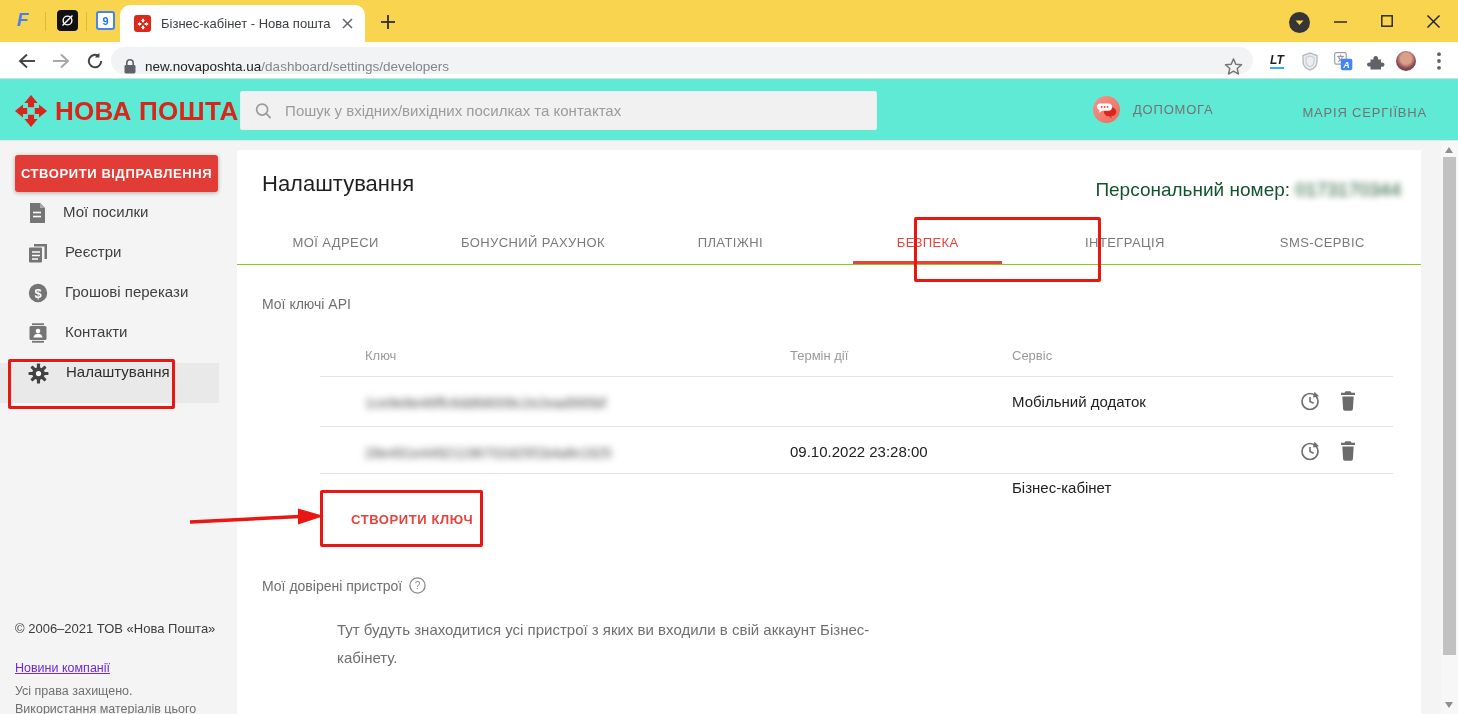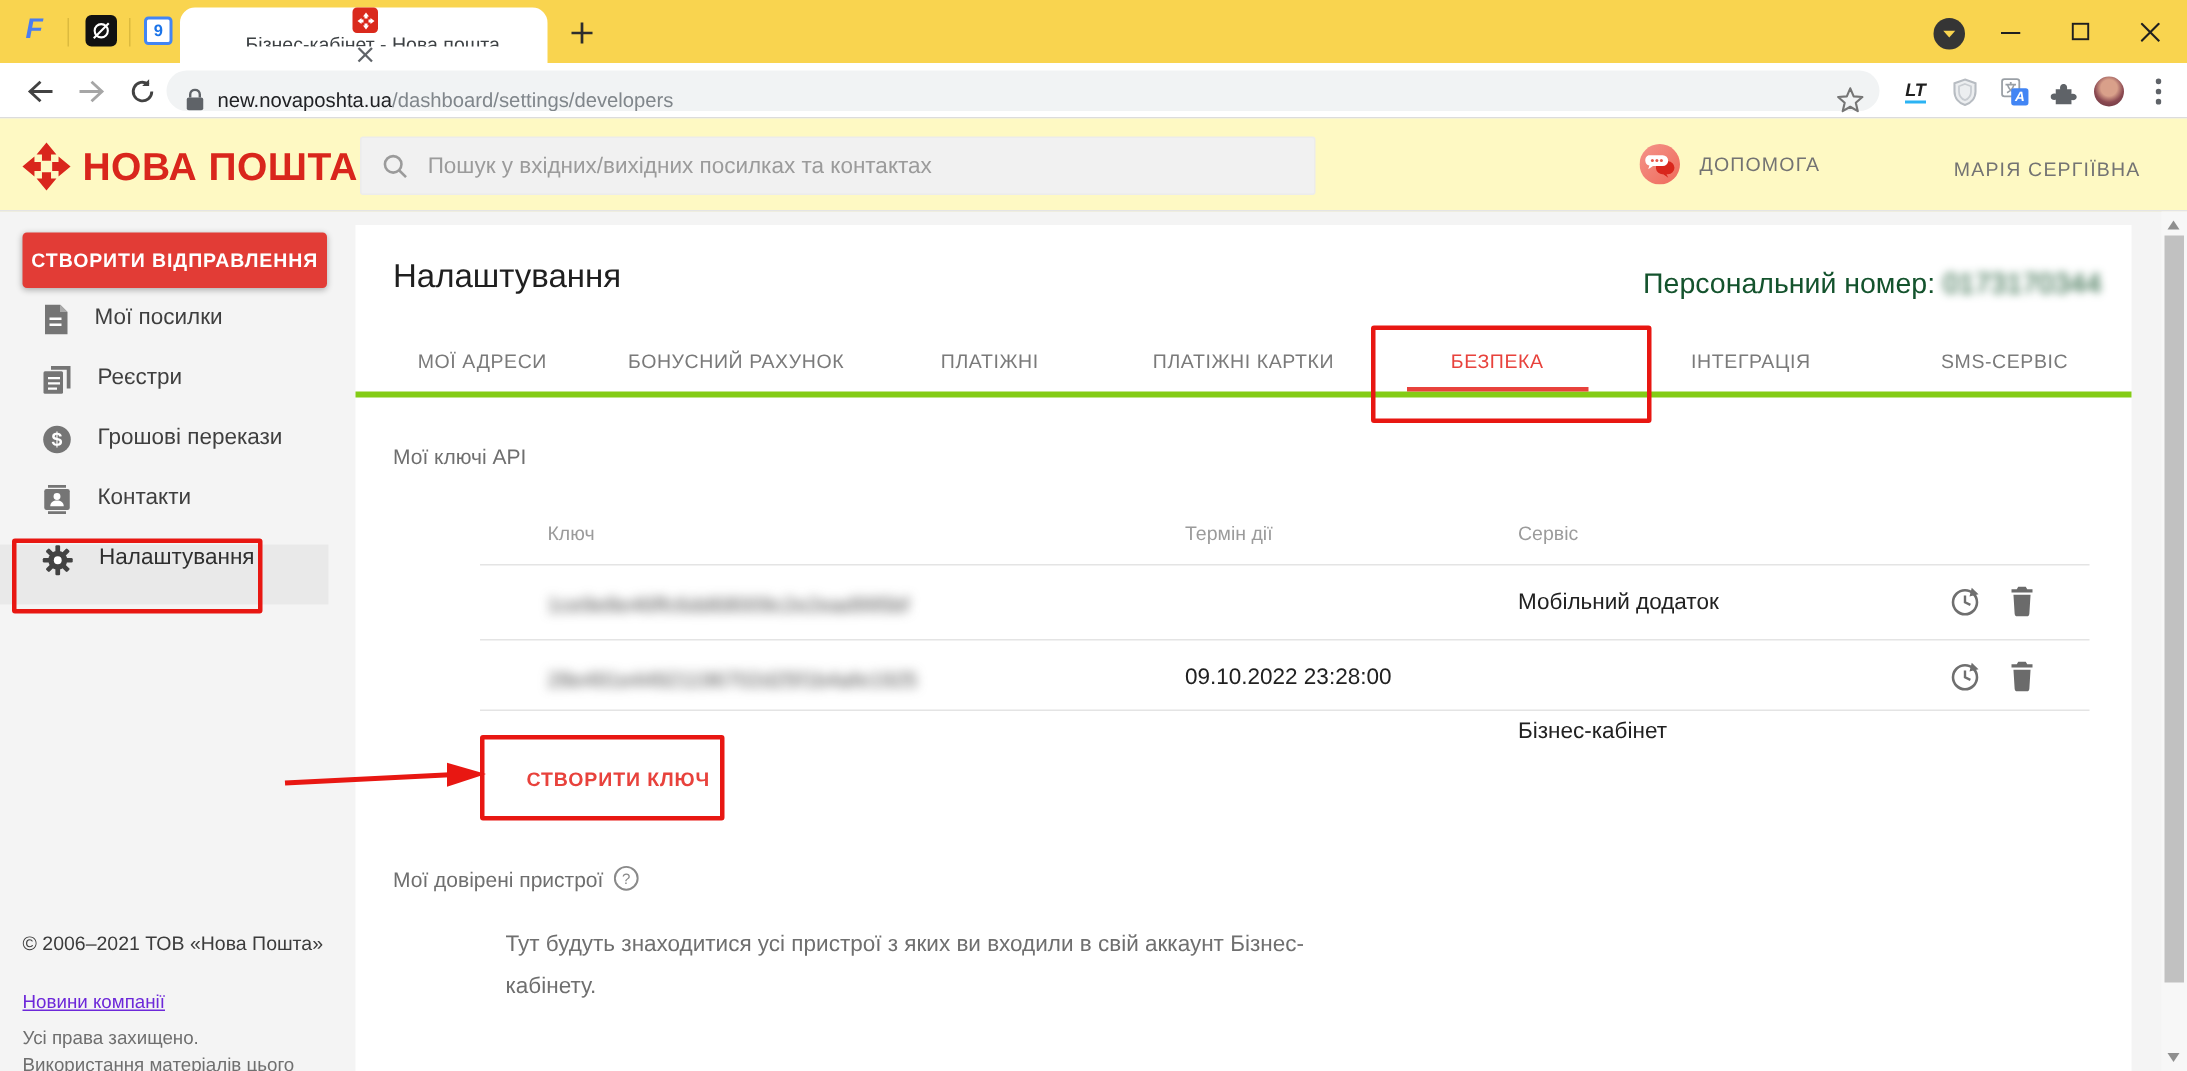--- a/index.html
+++ b/index.html
@@ -6,39 +6,39 @@
   body { font-family:"Liberation Sans", sans-serif; }
   .screen { position:relative; width:1458px; height:714px; background:#f4f4f4; overflow:hidden; }
   .ab { position:absolute; }
 
   
   .tabbar { position:absolute; left:0; top:0; width:1458px; height:42px; background:#f9d44f; }
   .pin-sep { position:absolute; top:12px; width:1px; height:19px; background:#dcba3e; }
   .flo-icon { font-weight:bold; font-style:italic; font-size:19px; color:#4a7df0; }
   .dark-logo { width:21px; height:21px; background:#111; border-radius:4px; display:flex; align-items:center; justify-content:center; }
   .cal-icon { width:19px; height:19px; background:#fff; border:2px solid #4285f4; border-radius:3px; display:flex; align-items:center; justify-content:center; font-size:11px; font-weight:bold; color:#1a73e8; }
-  .tab-active { position:absolute; left:120px; top:5px; width:245px; height:37px; background:#fff; border-radius:10px 10px 0 0; display:flex; align-items:center; padding:0 12px 0 14px;flex-direction:column; }
+  .tab-active { position:absolute; left:120px; top:5px; width:245px; height:37px; background:#fff; border-radius:10px 10px 0 0; display:flex; align-items:center; padding:0 12px 0 14px; }
   .tab-title { flex:1; font-size:13px; color:#3c4043; margin-left:10px; white-space:nowrap; overflow:hidden; }
   .favicon-np { width:17px; height:17px; background:#da291c; border-radius:3px; flex:0 0 auto; display:flex; align-items:center; justify-content:center; }
   .profile-circle { position:absolute; left:1289px; top:12px; width:21px; height:21px; border-radius:50%; background:#353535; display:flex; align-items:center; justify-content:center; }
   .win-btn { position:absolute; top:0; width:34px; height:42px; display:flex; align-items:center; justify-content:center; }
 
   
   .toolbar { position:absolute; left:0; top:42px; width:1458px; height:37px; background:#fff; border-bottom:1px solid #dcdcdc; }
   .addressbar { position:absolute; left:111px; top:5px; width:1142px; height:27px; background:#f1f3f4; border-radius:14px; display:flex; align-items:center; padding:11px 10px 0 13px; }
   .url { font-size:13.5px; margin-left:9px; flex:1; white-space:nowrap; overflow:hidden; }
   .url .domain { color:#202124; }
   .url .path { color:#80868b; }
   .nav-ico { position:absolute; top:8px; width:24px; height:22px; display:flex; align-items:center; justify-content:center; }
   .ext-ico { position:absolute; top:9px; width:24px; height:20px; display:flex; align-items:center; justify-content:center;font-style:italic; }
   .lt-label { font-size:12px; font-weight:bold; color:#1f1f1f; border-bottom:2px solid #2bb3f3; line-height:13px; }
   .avatar { width:20px; height:20px; border-radius:50%; background:radial-gradient(circle at 50% 38%, #d9a08a 0 34%, #8c4a52 60%, #5e2f3a 100%); }
 
   
-  .site-header { position:absolute; left:0; top:79px; width:1458px; height:62px; background:#fef9c3; border-bottom:1px solid #e4e4e4; }
+  .site-header { position:absolute; left:0; top:79px; width:1458px; height:62px; background:#5eead4; border-bottom:1px solid #e4e4e4; }
   .np-logo-text { font-size:26px; font-weight:800; color:#d9261c; letter-spacing:0.3px; white-space:nowrap; }
   .search-box { position:absolute; left:240px; top:12px; width:637px; height:39px; background:#f1f1f1; border:1px solid #ececec; border-radius:2px; display:flex; align-items:center; padding:0 14px; }
   .search-box input { border:none; outline:none; background:transparent; font-size:15px; color:#444; margin-left:13px; width:100%; font-family:"Liberation Sans",sans-serif; }
   .search-box input::placeholder { color:#9b9b9b; }
   .hdr-label { font-size:13px; color:#737373; letter-spacing:0.8px; }
 
   
   .create-btn { position:absolute; left:15px; top:155px; width:203px; height:37px; background:#e23c36; color:#fff; font-size:13px; font-weight:bold; letter-spacing:0.6px; border:none; border-radius:3px; box-shadow:0 1px 4px rgba(0,0,0,0.3); display:flex; align-items:center; justify-content:center; cursor:pointer; font-family:"Liberation Sans",sans-serif; }
   .nav-list { position:absolute; left:0; top:203px; width:219px; }
   .nav-item { height:40px; display:flex; padding-left:28px; cursor:pointer; }
@@ -48,21 +48,21 @@
   .sb-copy { font-size:13px; color:#3c3c3c; }
   .sb-link { font-size:12.5px; color:#6d28d9; text-decoration:underline; margin-top:25px; display:inline-block; cursor:pointer; }
   .sb-legal { font-size:12.5px; color:#6f6f6f; line-height:1.42; margin-top:7px; width:200px; }
 
   
   .card { position:absolute; left:237px; top:150px; width:1184px; height:564px; background:#fff; }
   .page-title { position:absolute; left:25px; top:21px; font-size:22px; color:#1f1f1f; font-weight:400; }
   .personal { position:absolute; right:20px; top:29px; font-size:19px; color:#14532d; white-space:nowrap; }
   .blurred { filter:blur(3px); user-select:none; }
   .blurred-strong { filter:blur(3.5px); user-select:none; }
-  .tabs { position:absolute; left:0; top:70px; width:1184px; height:45px; display:flex; border-bottom:4px solid #84cc16; }
+  .tabs { position:absolute; left:0; top:70px; width:1184px; height:45px; display:flex; border-bottom:1px solid #84cc16; }
   .tab { flex:1; display:flex; align-items:center; justify-content:center; font-size:13px; font-weight:500; color:#7a7a7a; letter-spacing:0.4px; position:relative; cursor:pointer; white-space:nowrap; }
   .tab.active { color:#e8423c; }
   .tab.active::after { content:""; position:absolute; left:24px; right:24px; bottom:0; height:3px; background:#e8423c; }
   .sec-title { position:absolute; left:25px; font-size:14px; color:#6f6f6f; }
   .ktable { position:absolute; left:83px; top:186px; width:1073px; }
   .thead { position:relative; height:40px; }
   .thead span { position:absolute; top:12px; font-size:13px; color:#9b9b9b; }
   .trow { position:relative; height:50px; border-top:1px solid #e4e4e4; }
   .trow.last { border-bottom:1px solid #e4e4e4; height:48px; }
   .cell { position:absolute; top:16px; font-size:15px; color:#212121; white-space:nowrap; }
@@ -330,21 +330,20 @@
     <div class="page-title">Налаштування</div>
     <div class="personal">
       <span>Персональний номер:</span>
       <span class="blurred">0173170344</span>
     </div>
 
     <div class="tabs">
       <div class="tab">МОЇ АДРЕСИ</div>
       <div class="tab">БОНУСНИЙ РАХУНОК</div>
       <div class="tab">ПЛАТІЖНІ</div>
-      <div class="tab">ПЛАТІЖНІ КАРТКИ</div>
       <div class="tab active">БЕЗПЕКА</div>
       <div class="tab">ІНТЕГРАЦІЯ</div>
       <div class="tab">SMS-СЕРВІС</div>
     </div>
     <div class="anno" style="left:677px;top:67px;width:187px;height:65px;"></div>
 
     <div class="sec-title" style="top:146px;">Мої ключі API</div>
 
     <div class="ktable">
       <div class="thead">

